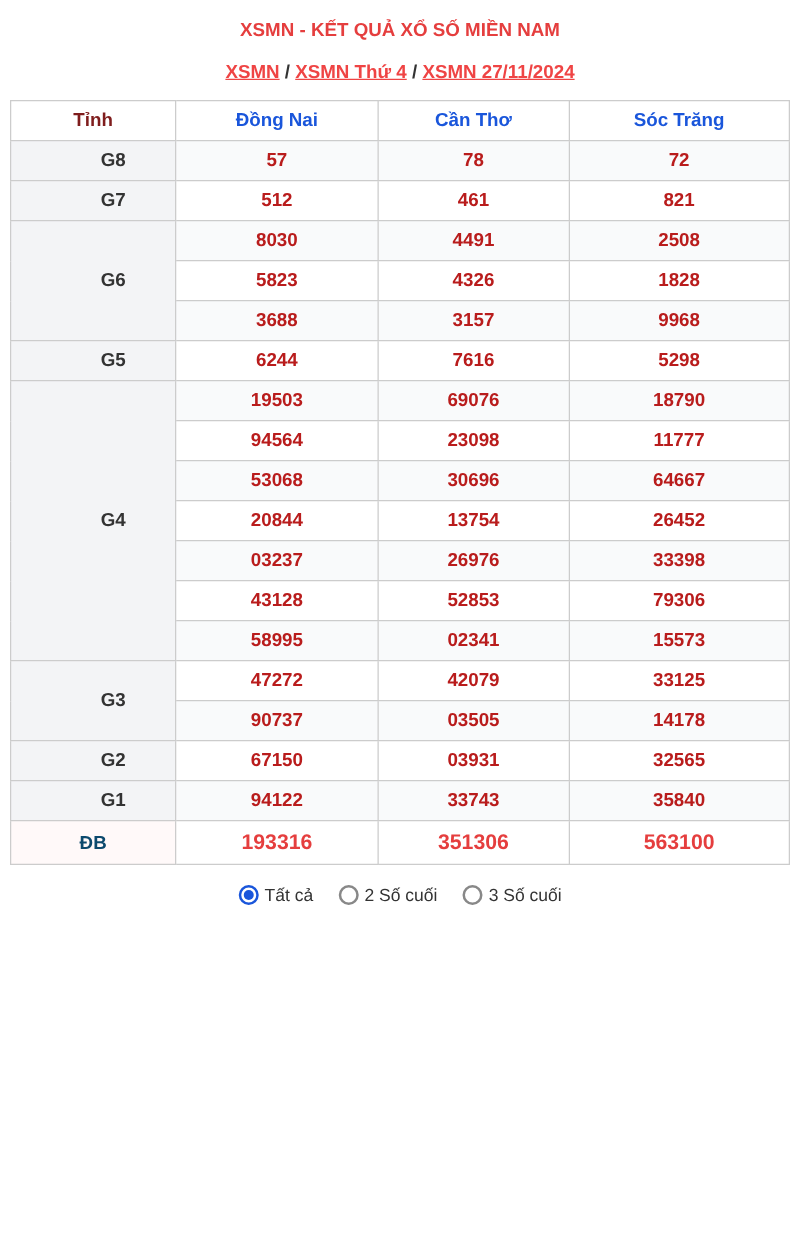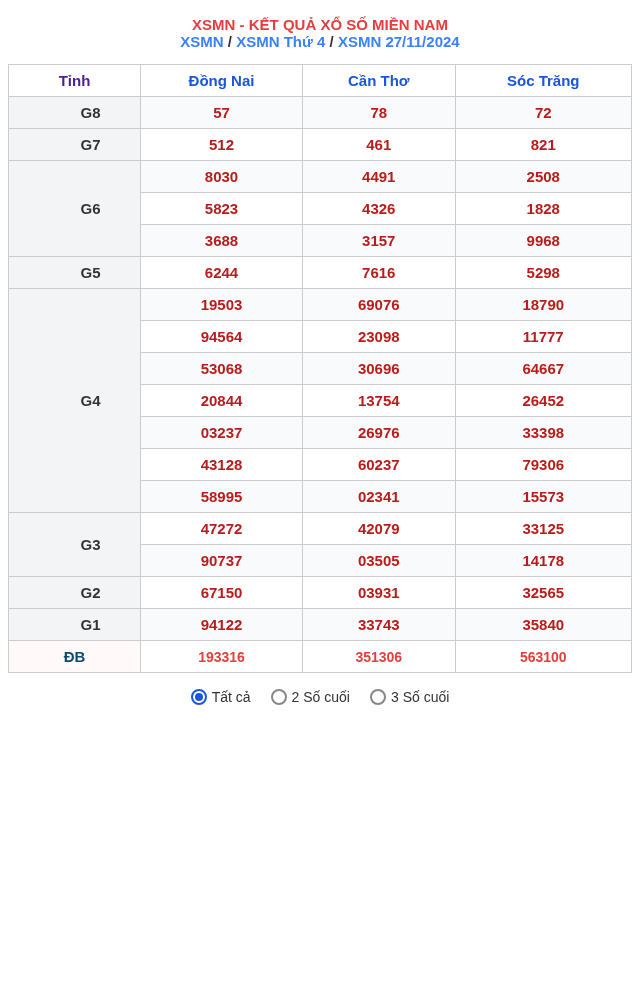--- a/index.html
+++ b/index.html
@@ -12,32 +12,33 @@
       flex-direction: column;
       align-items: center;
       padding: 16px 8px 24px;
     }
 
     .header-title {
       color: #e53e3e;
       font-size: 15px;
       font-weight: 600;
       text-align: center;
-      margin-bottom: 0;
+      margin-bottom: 16px;
     }
 
     .header-links {
       text-align: center;
       font-size: 15px;
       font-weight: 600;
       margin-bottom: 14px;
     }
 
     .header-links a {
-      color: #3b82f6;
+      color: #ef4444;
+      text-decoration: underline;
       cursor: pointer;
     }
 
     .header-links span {
       color: #333;
     }
 
     table {
       width: 100%;
       border-collapse: collapse;
@@ -54,21 +55,21 @@
       background: #fff;
       font-weight: 700;
     }
 
     thead th.province {
       color: #1a56db;
       font-weight: 700;
     }
 
     thead th.tinh-label {
-      color: #4c1d95;
+      color: #7f1d1d;
       font-weight: 700;
     }
 
     tbody tr:nth-child(odd) {
       background: #f9fafb;
     }
     tbody tr:nth-child(even) {
       background: #fff;
     }
 
@@ -81,21 +82,21 @@
 
     .db-label {
       font-weight: 700;
       color: #0c4a6e;
       background: #fff9f9 !important;
     }
 
     .db-value {
       font-weight: 700;
       color: #e53e3e;
-      font-size: 14px;
+      font-size: 17px;
     }
 
     .number-cell {
       font-weight: 700;
       color: #b91c1c;
     }
 
     .footer {
       margin-top: 16px;
       display: flex;
@@ -212,21 +213,21 @@
         <td class="number-cell">13754</td>
         <td class="number-cell">26452</td>
       </tr>
       <tr>
         <td class="number-cell">03237</td>
         <td class="number-cell">26976</td>
         <td class="number-cell">33398</td>
       </tr>
       <tr>
         <td class="number-cell">43128</td>
-        <td class="number-cell">60237</td>
+        <td class="number-cell">52853</td>
         <td class="number-cell">79306</td>
       </tr>
       <tr>
         <td class="number-cell">58995</td>
         <td class="number-cell">02341</td>
         <td class="number-cell">15573</td>
       </tr>
       <tr>
         <td rowspan="2" class="row-label">G3</td>
         <td class="number-cell">47272</td>

